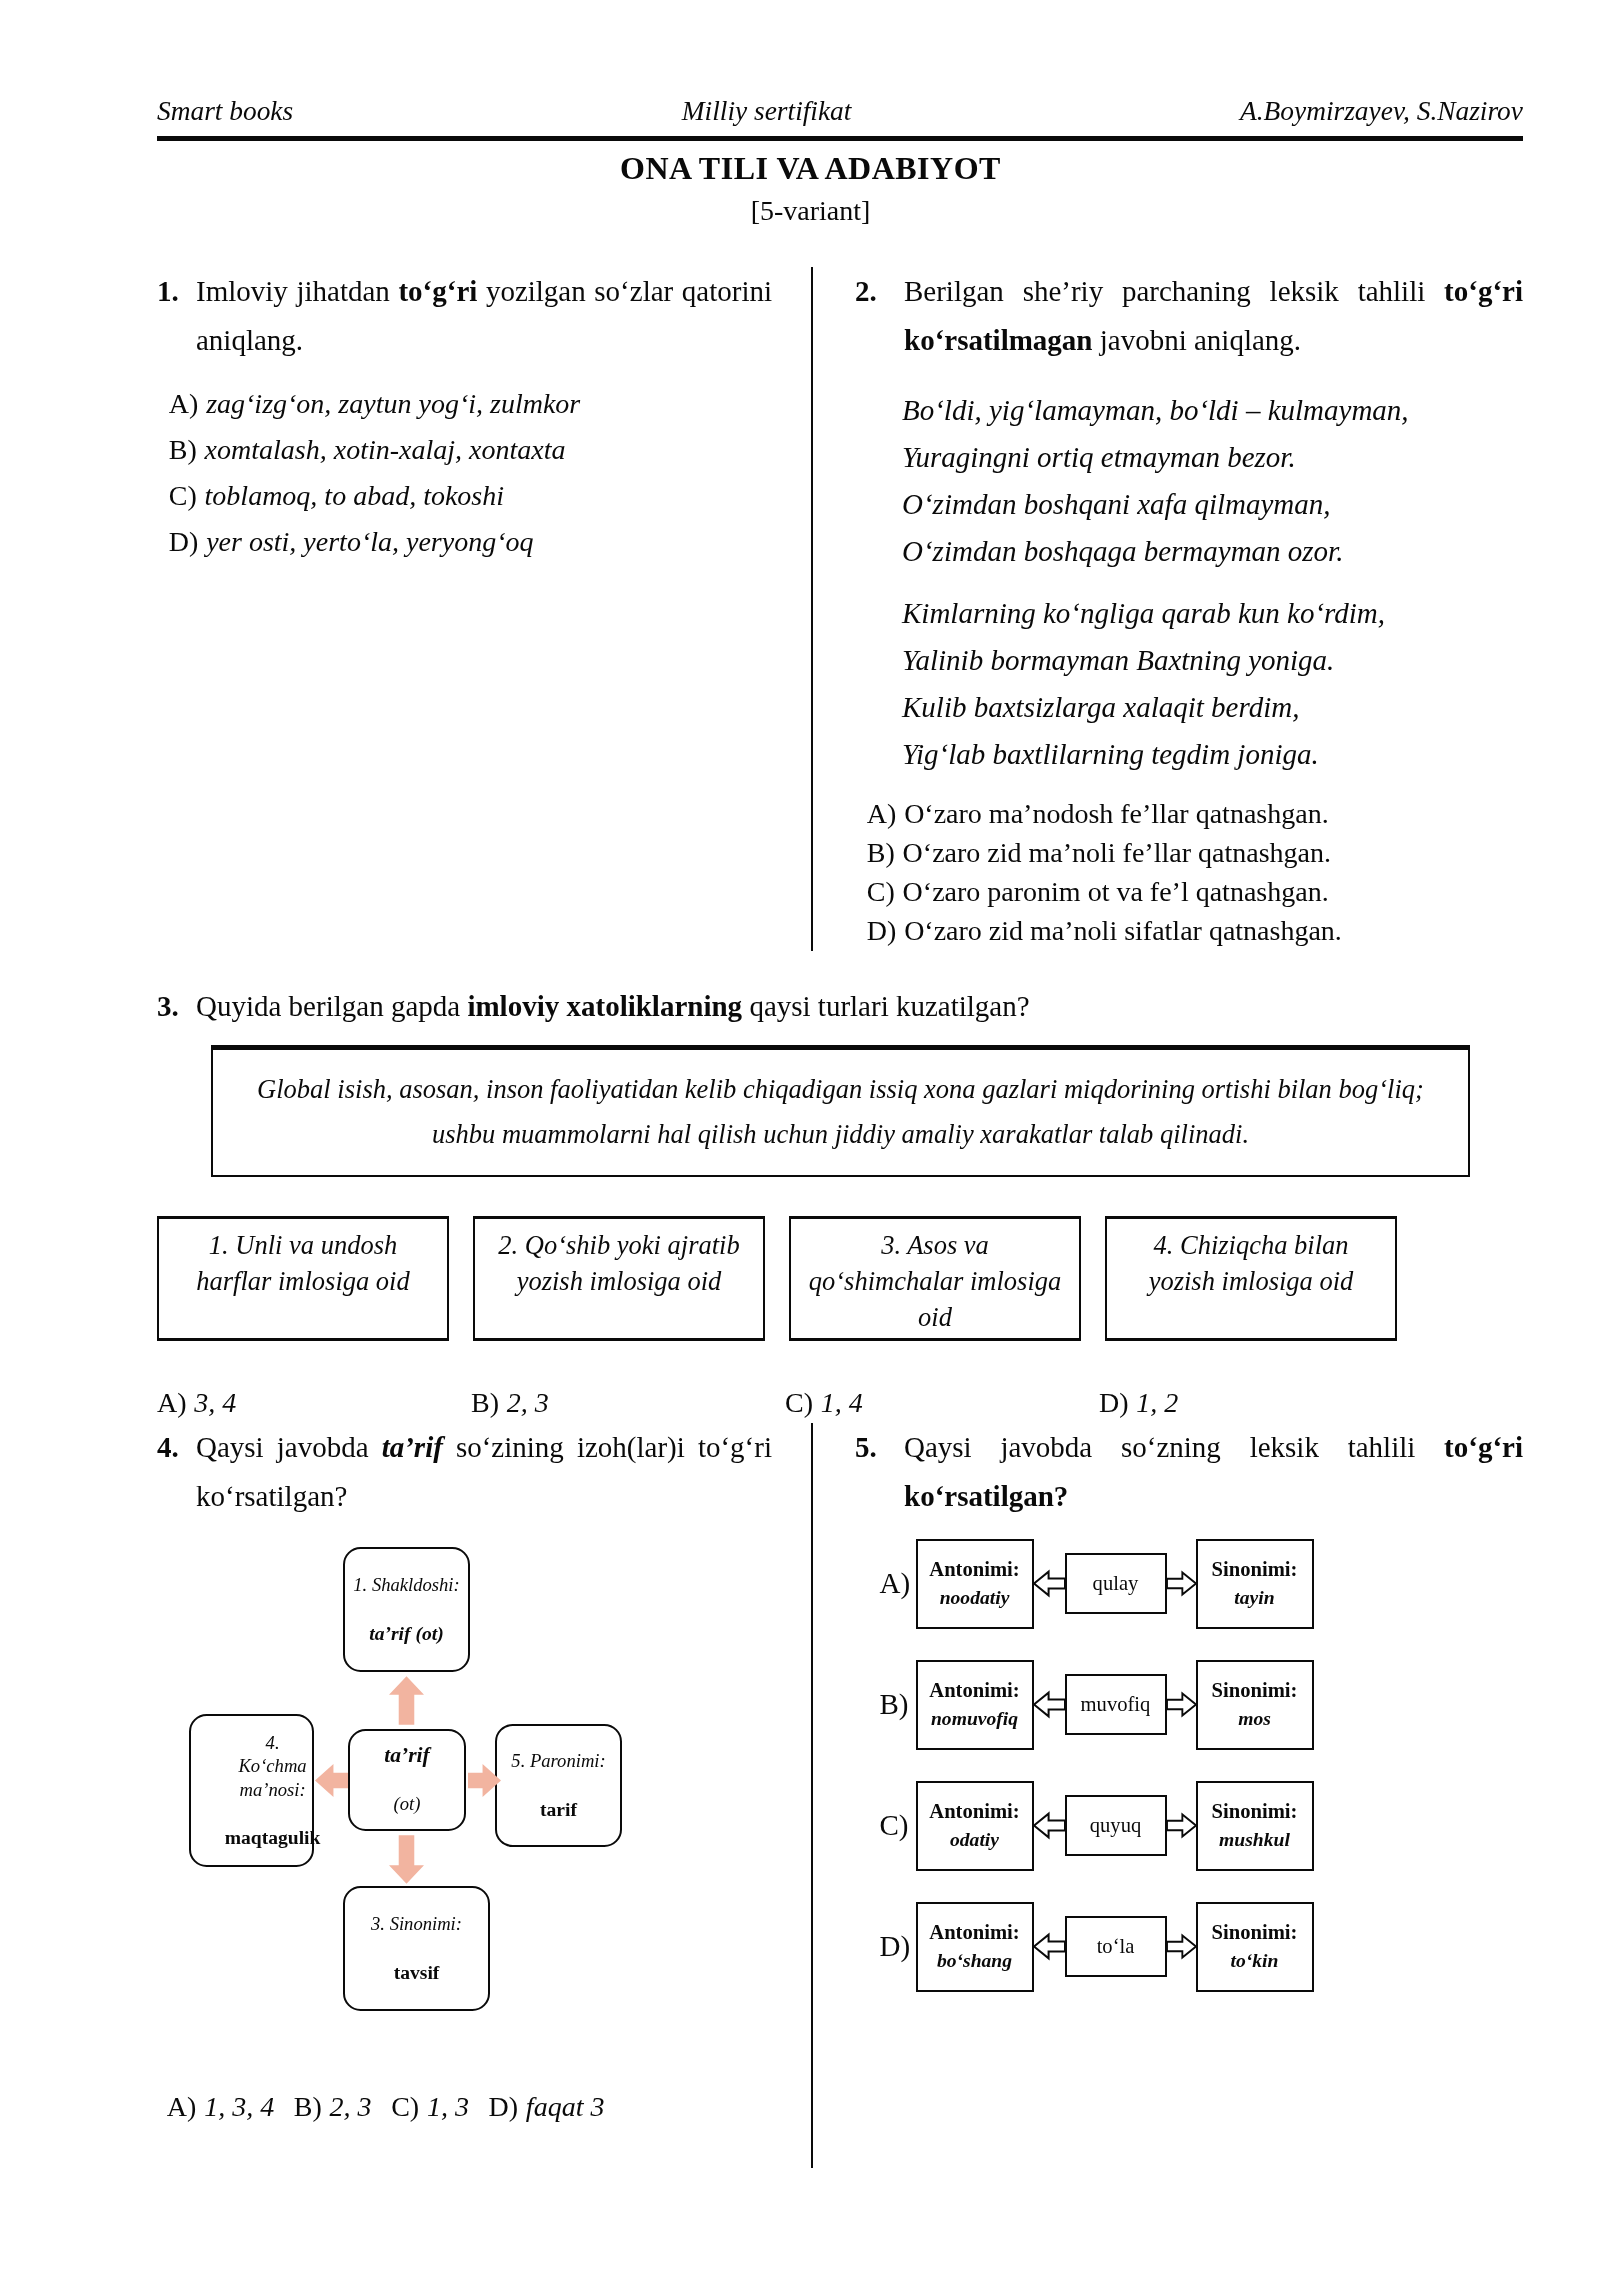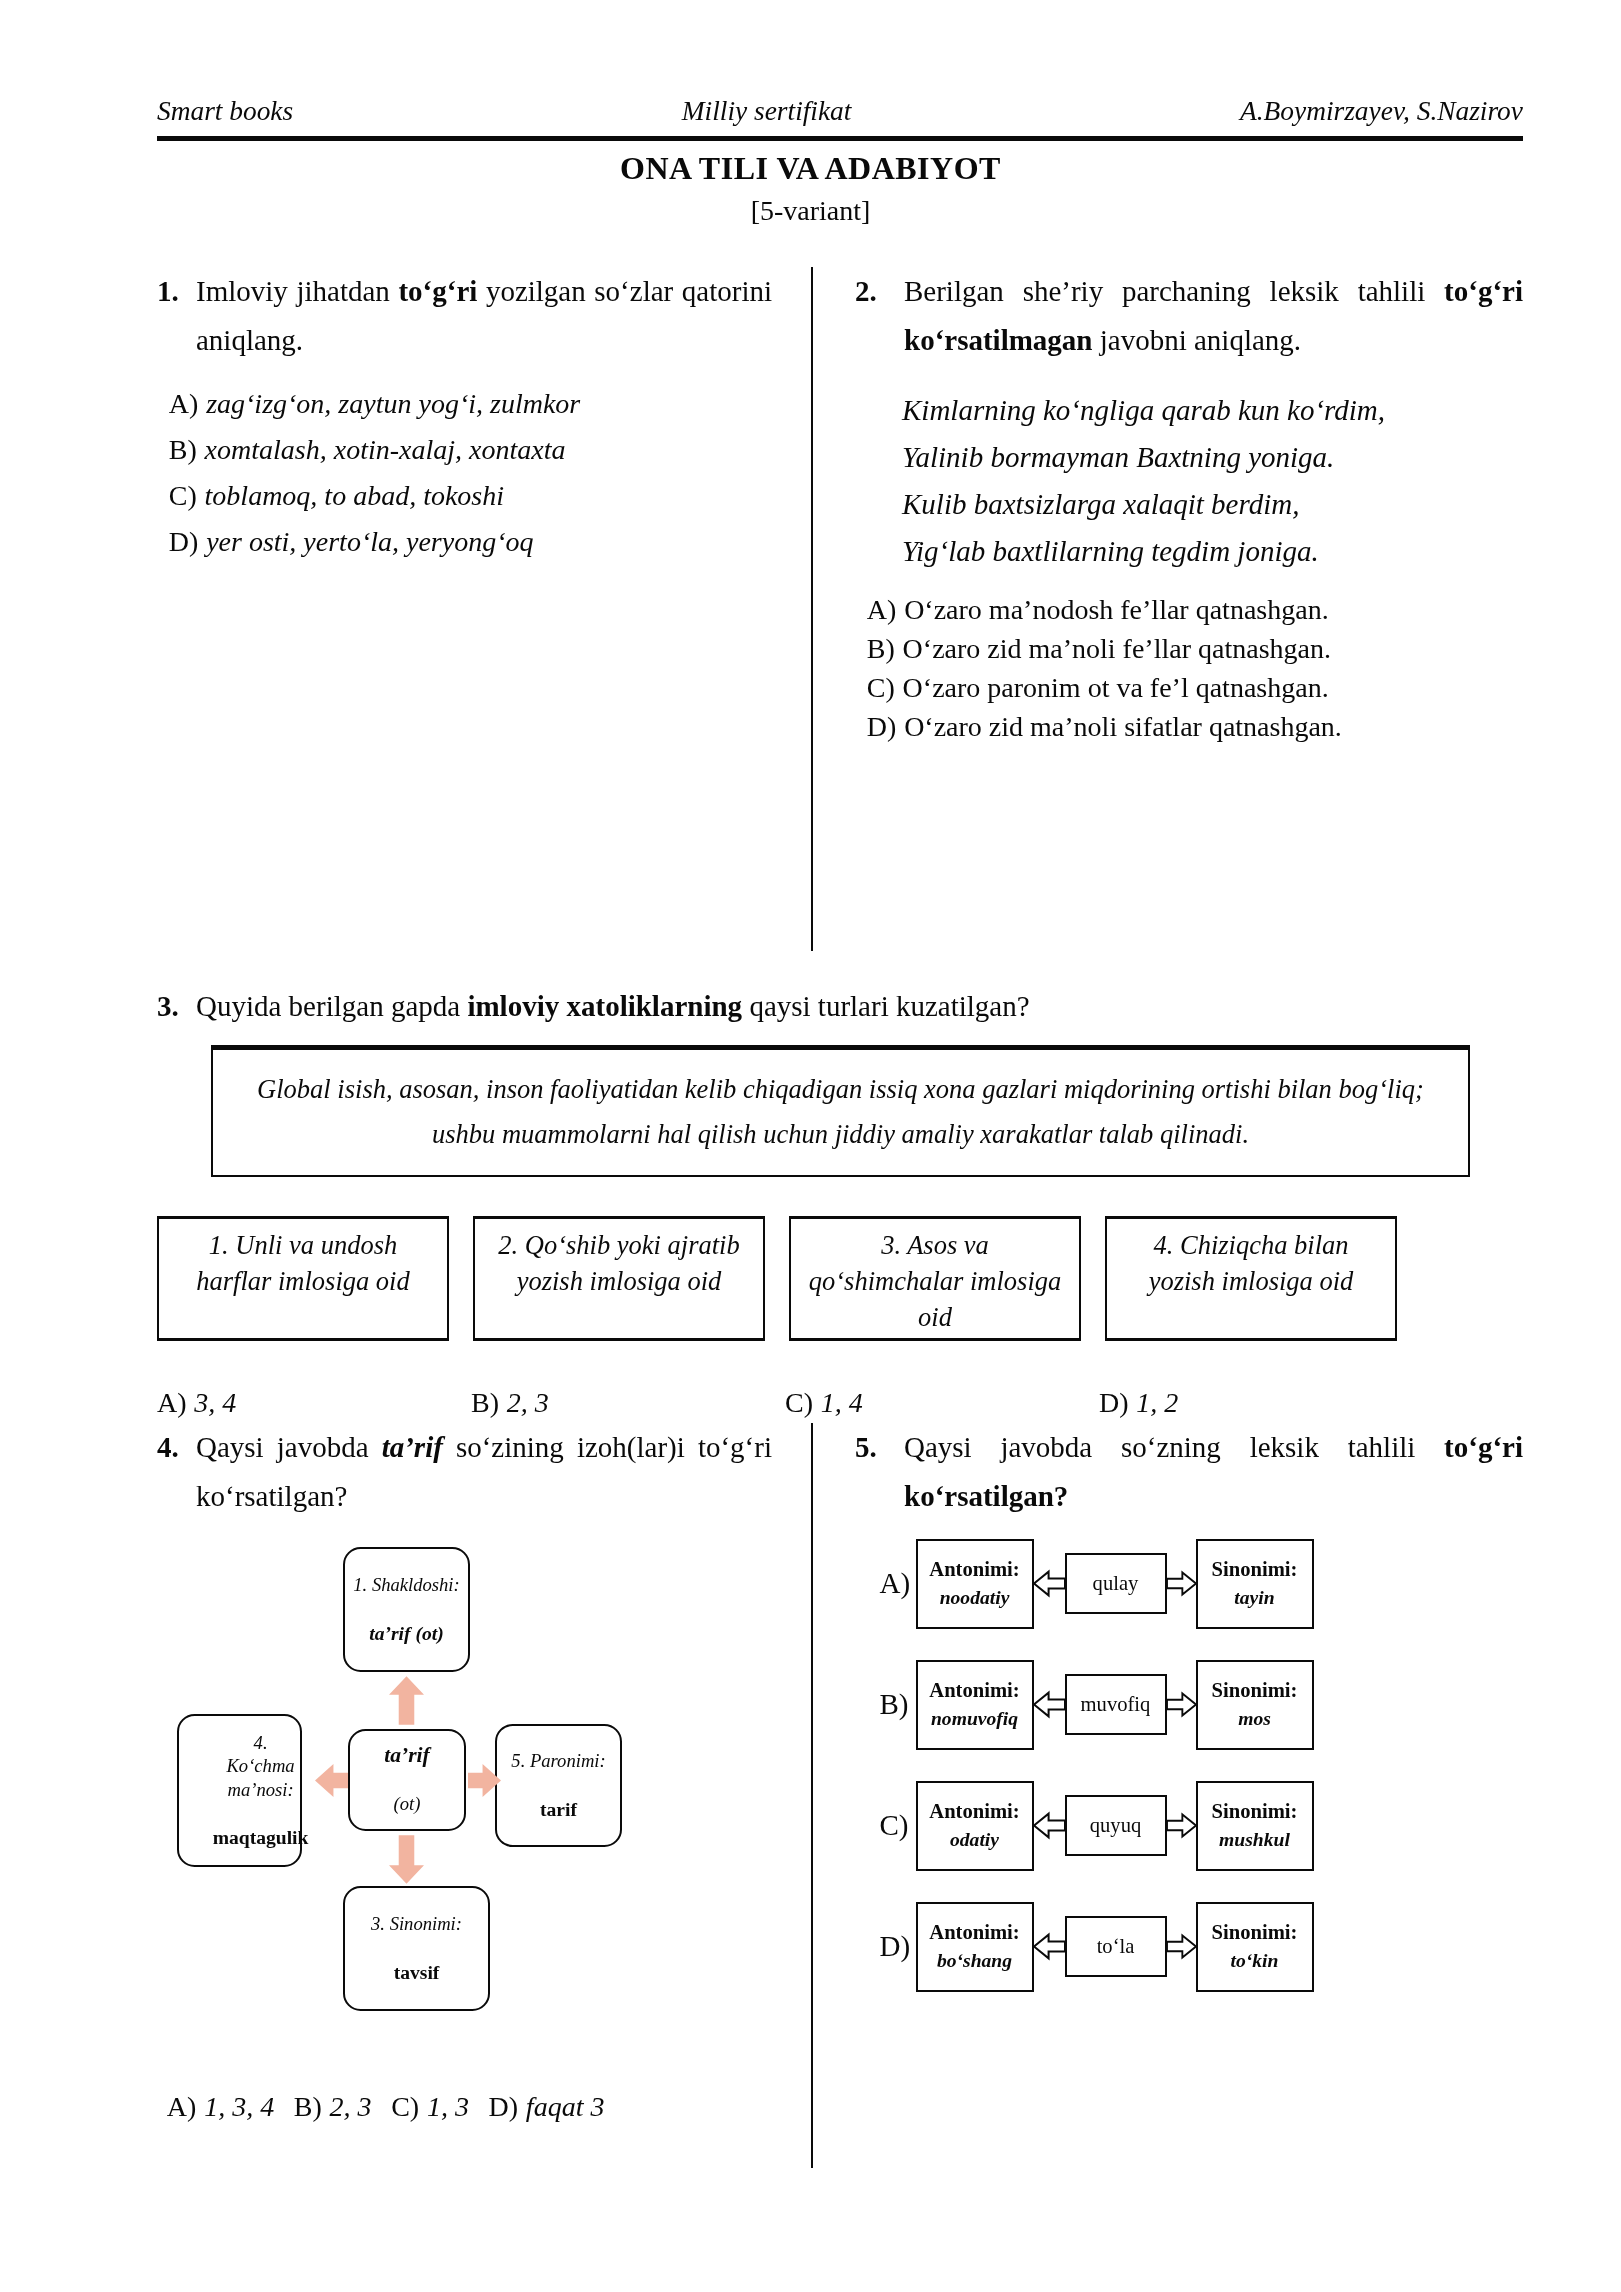--- a/index.html
+++ b/index.html
@@ -71,21 +71,21 @@
   .q4diagram { position: relative; margin-top: 25.5px; height: 465px; width: 617px; }
   .dbox { position: absolute; border: 2.9px solid #0a0a0a; border-radius: 17.6px;
           display: flex; flex-direction: column; align-items: center; justify-content: center;
           text-align: center; padding: 5.9px; gap: 25px; background: #fff; }
   .dlabel { font-style: italic; font-size: 18.6px; line-height: 23.5px; }
   .dword { font-weight: bold; font-size: 19.6px; line-height: 23.5px; }
   .dpos { font-style: italic; font-size: 18.6px; }
   .d-top    { left: 186px; top: 0;     width: 127px; height: 125px; }
   .d-center { left: 191px; top: 182px; width: 118px; height: 102px; }
   .d-right  { left: 338px; top: 177px; width: 127px; height: 123px; }
-  .d-left   { left: 20px;  top: 167px; width: 125px; height: 153px; padding-left: 48px; }
+  .d-left   { left: 32px;  top: 167px; width: 125px; height: 153px; padding-left: 48px; }
   .d-bottom { left: 186px; top: 339px; width: 147px; height: 125px; }
   .arrow { position: absolute; line-height: 0; }
   .a-up    { left: 232px; top: 129px; }
   .a-down  { left: 232px; top: 288px; }
   .a-left  { left: 158px; top: 217px; }
   .a-right { left: 311px; top: 217px; }
   .q4opts { display: flex; margin-top: 78px; margin-left: 9.8px; font-size: 26.5px; gap: 19.6px; }
   .q4opts .opt { line-height: 33px; }
 
   
@@ -140,20 +140,26 @@
           </div>
       </div>
     </div>
 
     <div class="col-r">
       <div class="q">
         <span class="qnum">2.</span>
         <span class="qbody"><span>Berilgan she’riy parchaning leksik tahlili </span><span class="b">to‘g‘ri ko‘rsatilmagan</span><span> javobni aniqlang.</span></span>
       </div>
       <div class="poem">
+        <div class="stanza1">
+          <div class="line">Bo‘ldi, yig‘lamayman, bo‘ldi – kulmayman,</div>
+          <div class="line">Yuragingni ortiq etmayman bezor.</div>
+          <div class="line">O‘zimdan boshqani xafa qilmayman,</div>
+          <div class="line">O‘zimdan boshqaga bermayman ozor.</div>
+        </div>
         <div class="stanza2">
           <div class="line">Kimlarning ko‘ngliga qarab kun ko‘rdim,</div>
           <div class="line">Yalinib bormayman Baxtning yoniga.</div>
           <div class="line">Kulib baxtsizlarga xalaqit berdim,</div>
           <div class="line">Yig‘lab baxtlilarning tegdim joniga.</div>
         </div>
       </div>
       <div class="opts opts-upright">
         <div class="opt">
             <span class="letter">A)</span>

